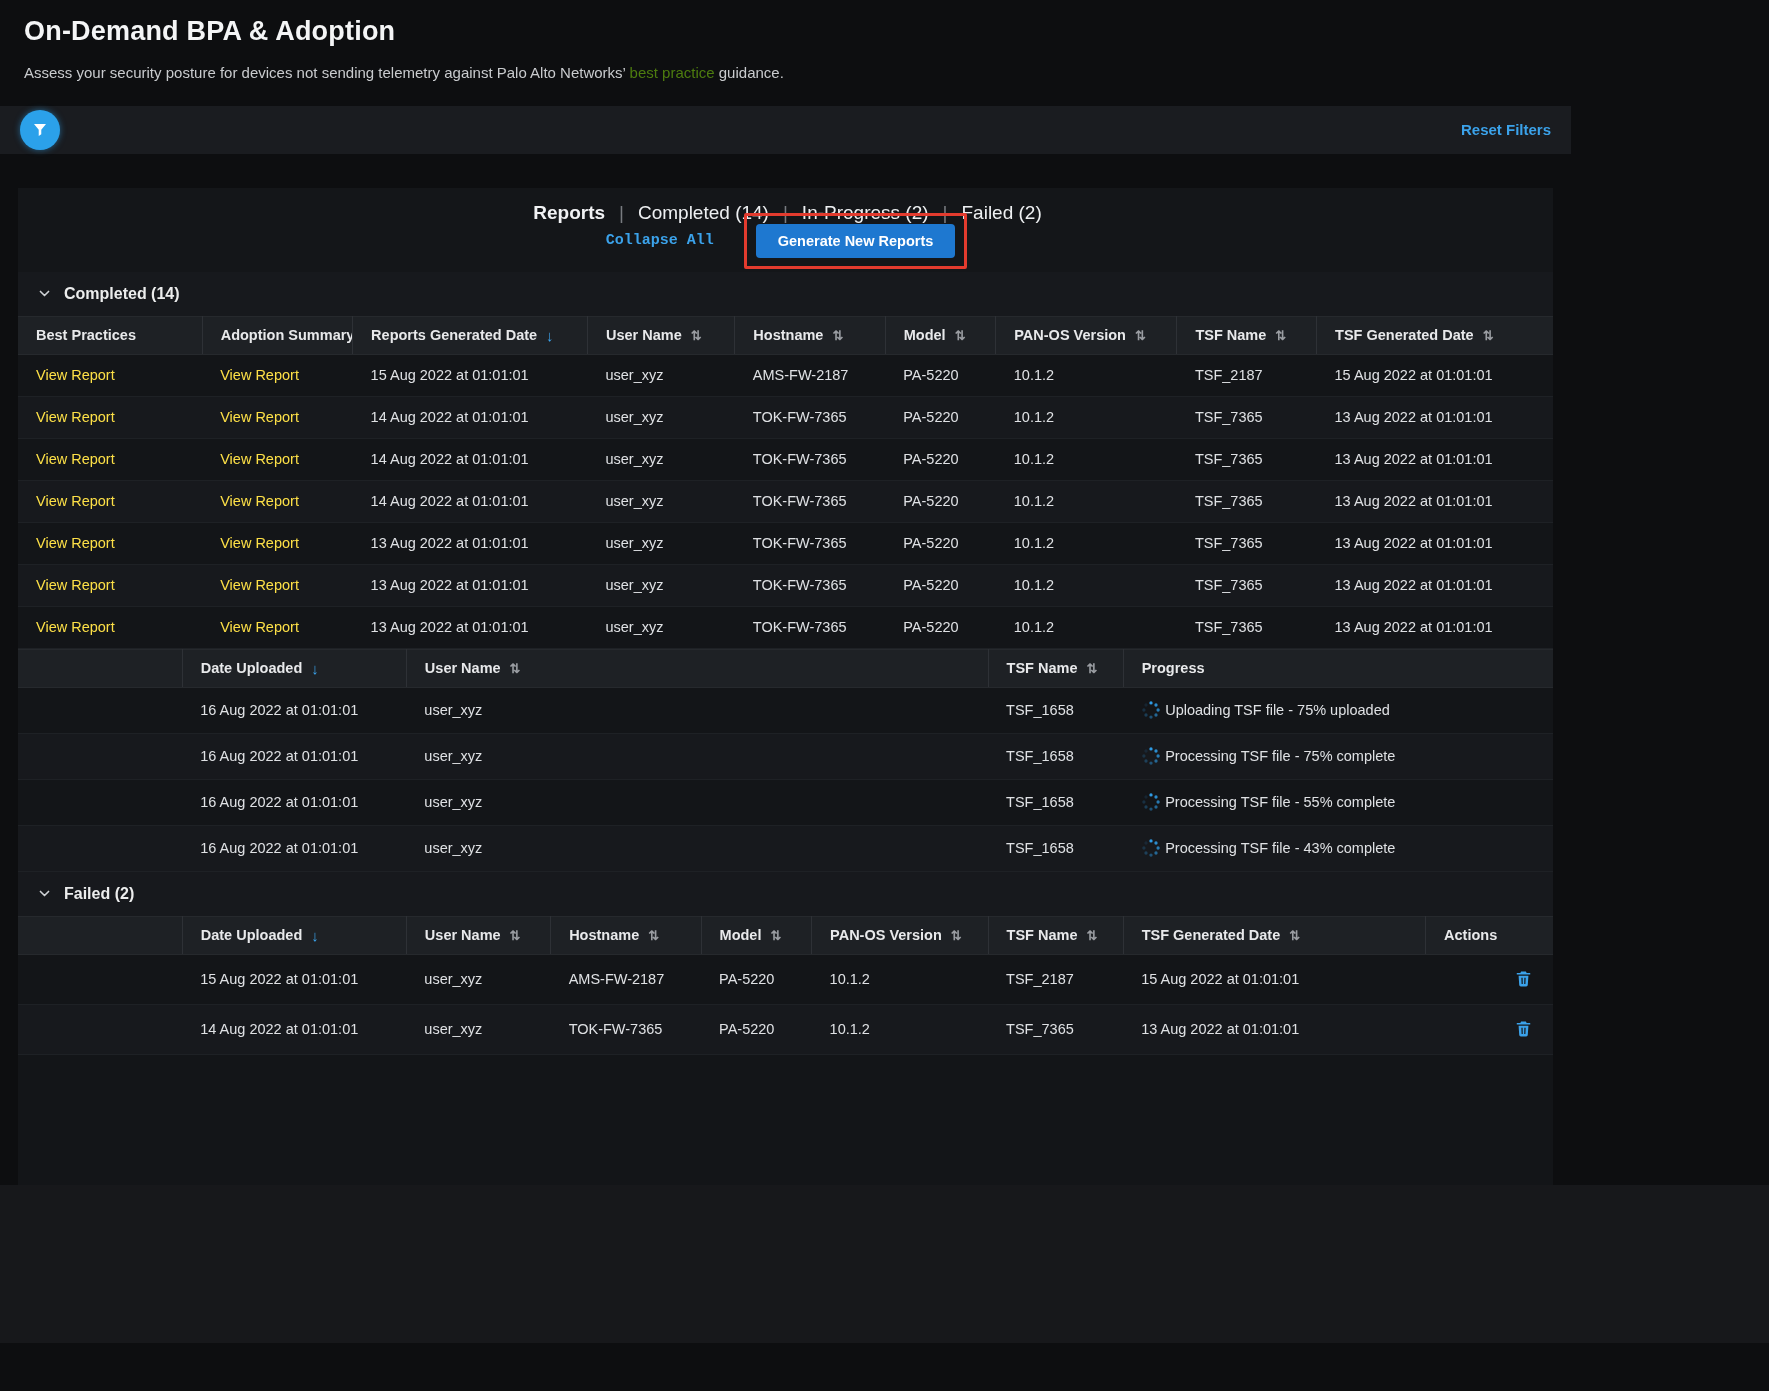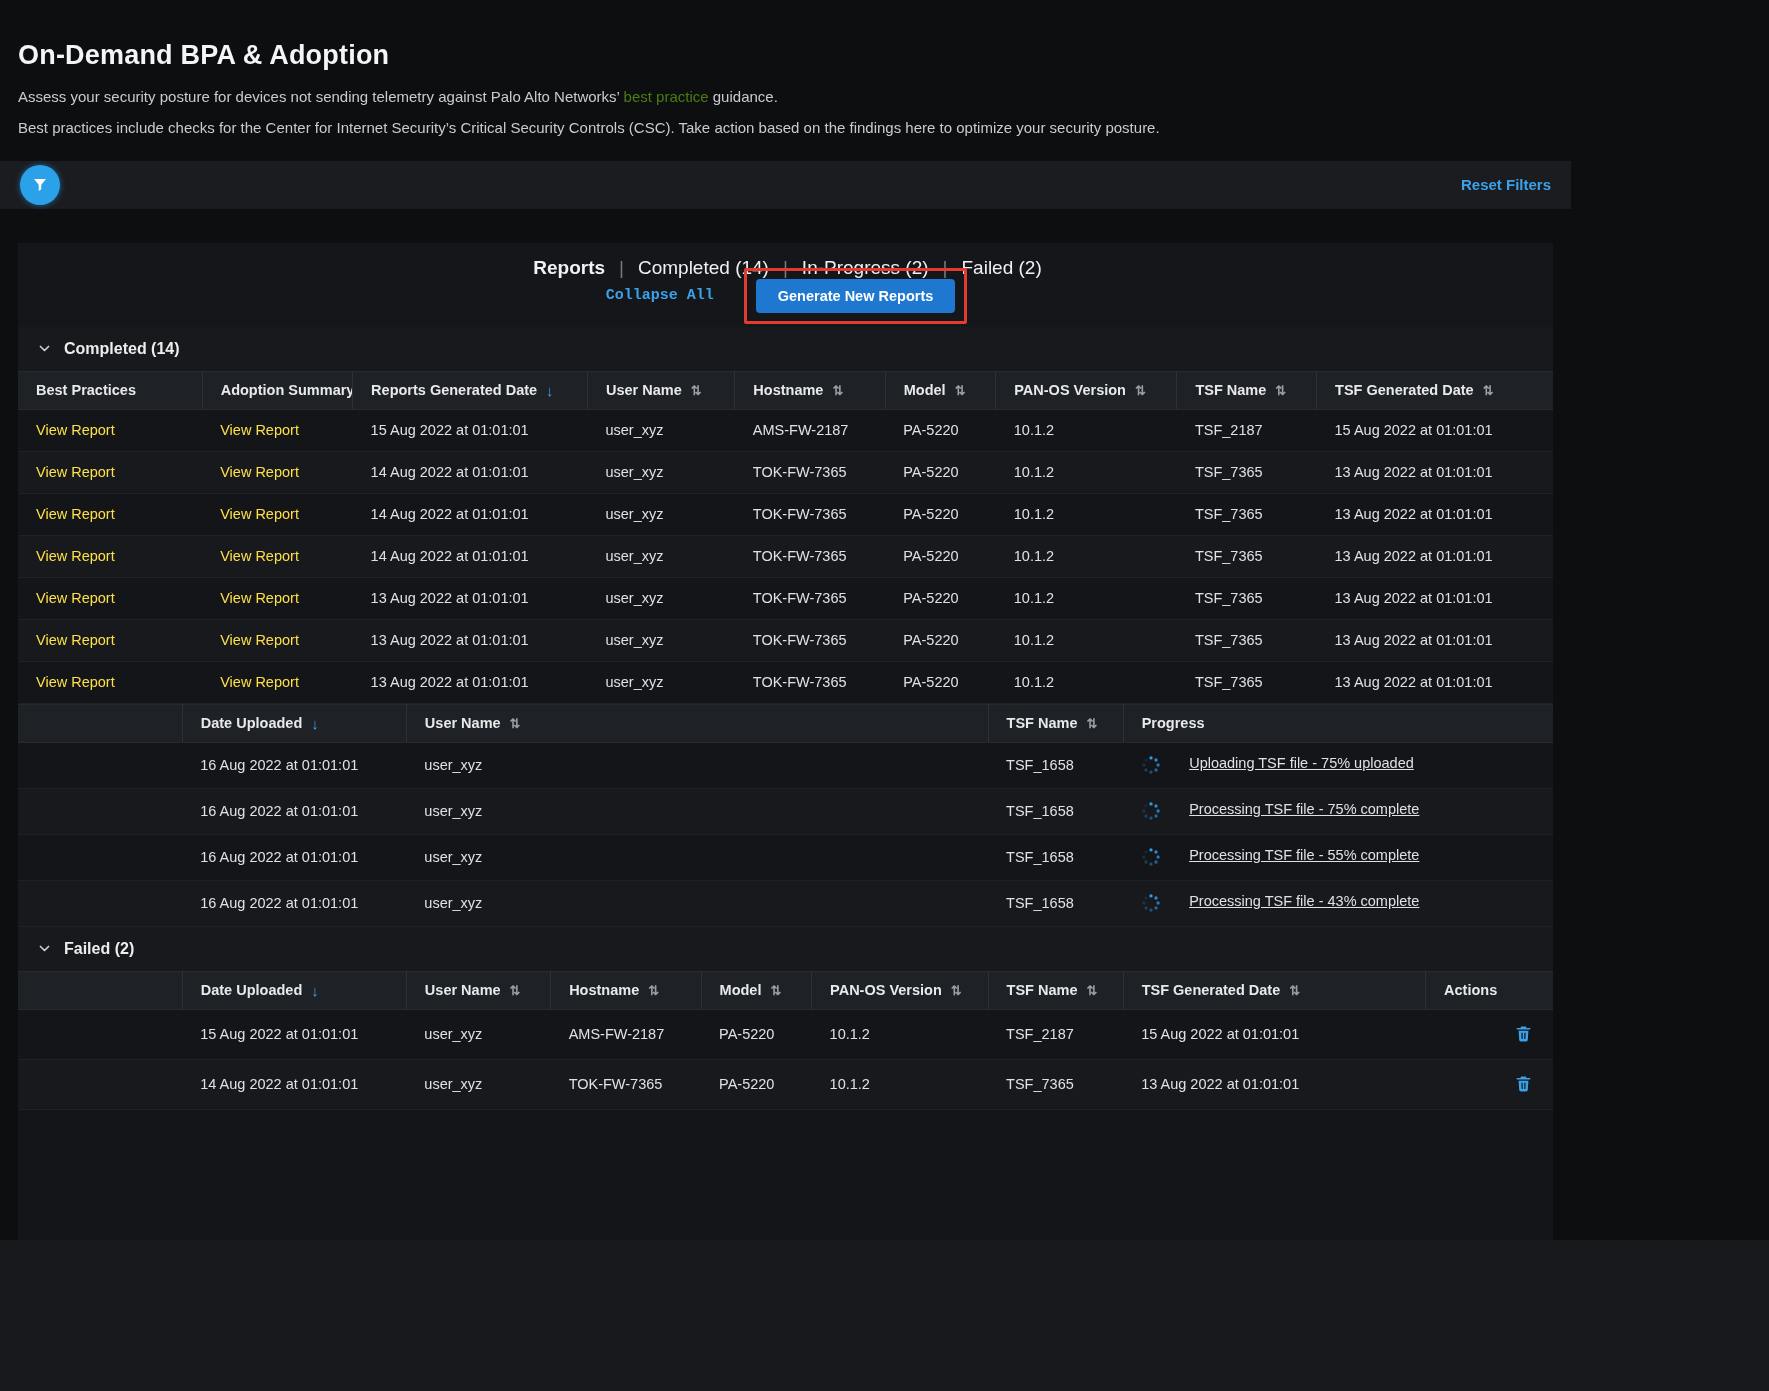--- a/index.html
+++ b/index.html
@@ -6,21 +6,21 @@
   html,body { width: 1769px; height: 1391px; }
   body {
     background: #0d0e10;
     font-family: "Liberation Sans", sans-serif;
     color: #dfe1e4;
     overflow: hidden;
   }
   .content { width: 1571px; }
 
   
-  .page-header { padding: 16px 18px 0 18px; margin-top: 24px; }
+  .page-header { padding: 16px 18px 0 24px; }
   .page-title { font-size: 27px; font-weight: 600; color: #f4f5f6; margin-bottom: 15px; letter-spacing: .2px; }
   .page-sub { font-size: 15px; color: #c9cbce; line-height: 1.45; margin-bottom: 9px; }
   .link-inline { color: #4d7c0f; text-decoration: none; cursor: pointer; }
 
   
   .filter-bar {
     margin-top: 22px; height: 48px; background: #1a1c20;
     display: flex; align-items: center; justify-content: space-between; padding: 0 20px;
   }
   .filter-btn {
@@ -67,36 +67,35 @@
   .th-wrap { display: inline-flex; align-items: center; gap: 9px; white-space: nowrap; }
   .sort { color: #9a9da2; font-size: 13px; cursor: pointer; }
   .sort-active { color: #3ba2ea; font-size: 15px; font-weight: 700; cursor: pointer; }
   tbody td {
     padding: 12.5px 18px; font-size: 14.5px; color: #dfe1e4;
     border-bottom: 1px solid #1e2125; white-space: nowrap; overflow: hidden;
   }
   tbody tr:nth-child(odd)  { background: #131518; }
   tbody tr:nth-child(even) { background: #17191d; }
   .link { color: #fde047; text-decoration: none; cursor: pointer; }
-  .progress-flex { display: flex; align-items: flex-start; gap: 28px; text-decoration: underline; }
+  .progress-flex { display: flex; align-items: center; gap: 4px; }
   .actions-cell { text-align: right; padding-right: 18px; }
   .icon-btn { background: none; border: none; cursor: pointer; padding: 2px; line-height: 0; }
 
   .panel-filler { height: 130px; background: #131518; }
   .bottom-strip { width: 1769px; height: 158px; background: #17181b; }
 </style>
 </head>
 <body>
 
 <div class="content">
 
   <div class="page-header">
     <h1 class="page-title">On-Demand BPA &amp; Adoption</h1>
     <p class="page-sub"><span>Assess your security posture for devices not sending telemetry against Palo Alto Networks’ </span><a class="link-inline" href="#">best practice</a><span> guidance.</span></p>
-    <p class="page-sub">Best practices include checks for the Center for Internet Security’s Critical Security Controls (CSC). Take action based on the findings here to optimize your security posture.</p>
   </div>
 
   <div class="filter-bar">
     <button class="filter-btn">
       <span style="line-height:0;">
         <svg width="18" height="18" viewBox="0 0 24 24" fill="#ffffff">
             <path d="M4 4h16l-6.3 7.6v5.9L10.3 20v-8.4z"></path>
           </svg>
       </span>
     </button>

